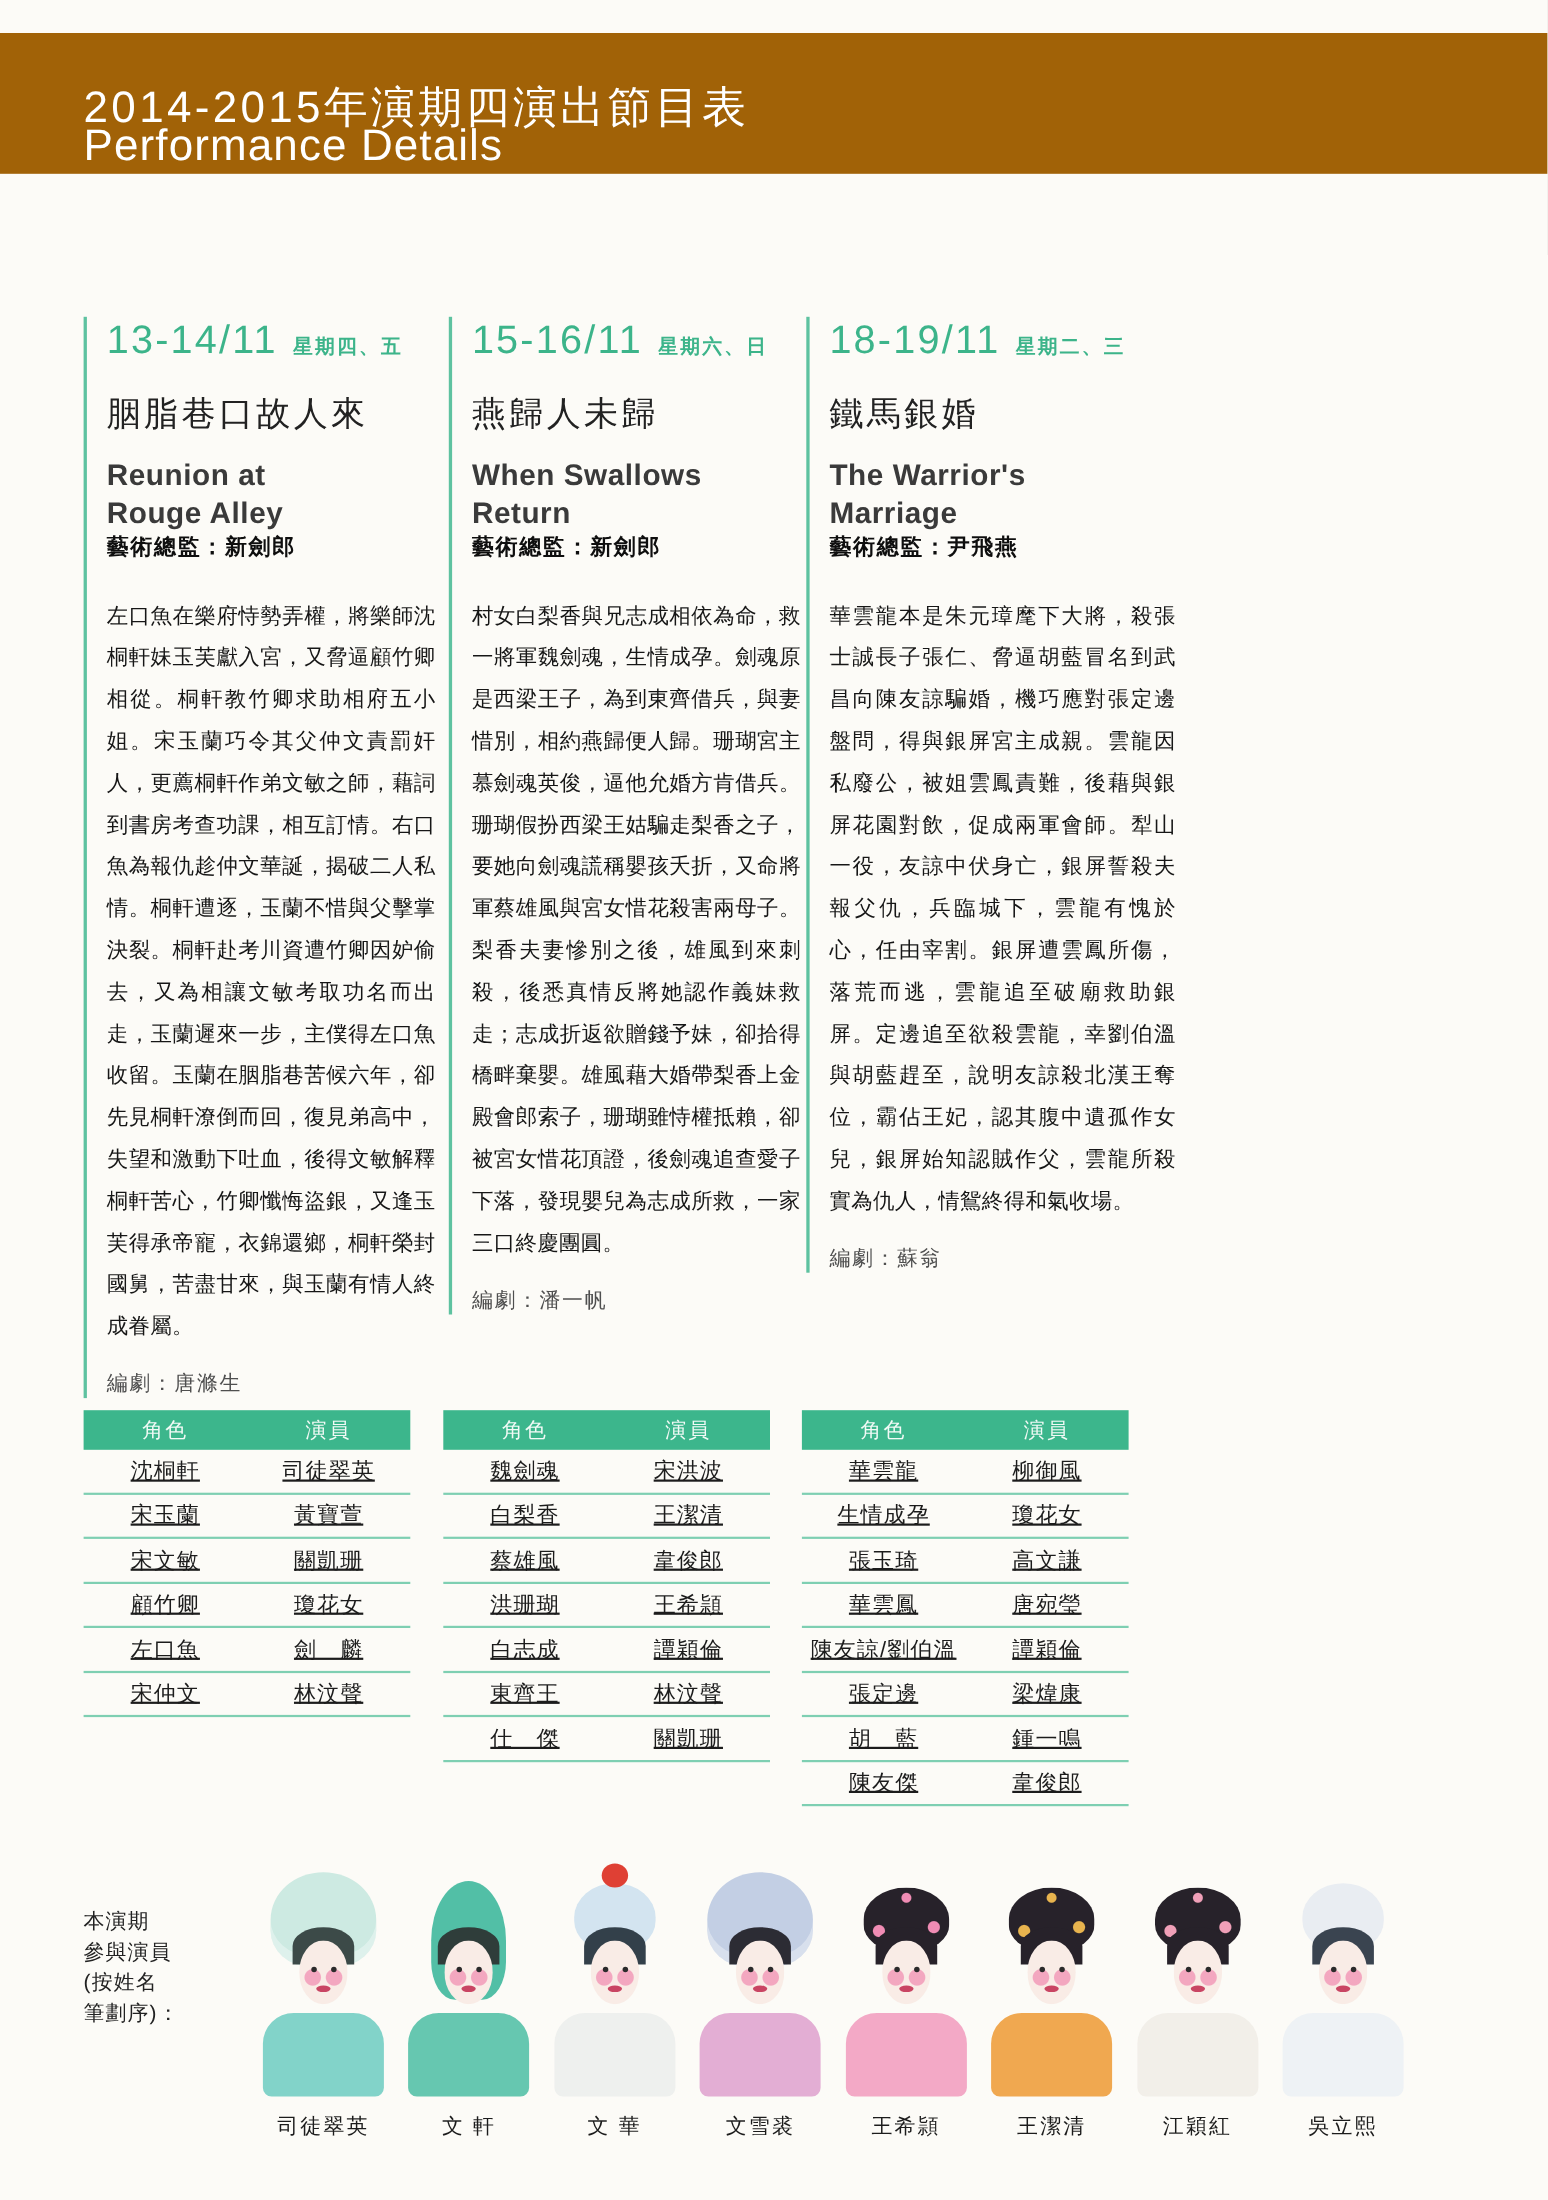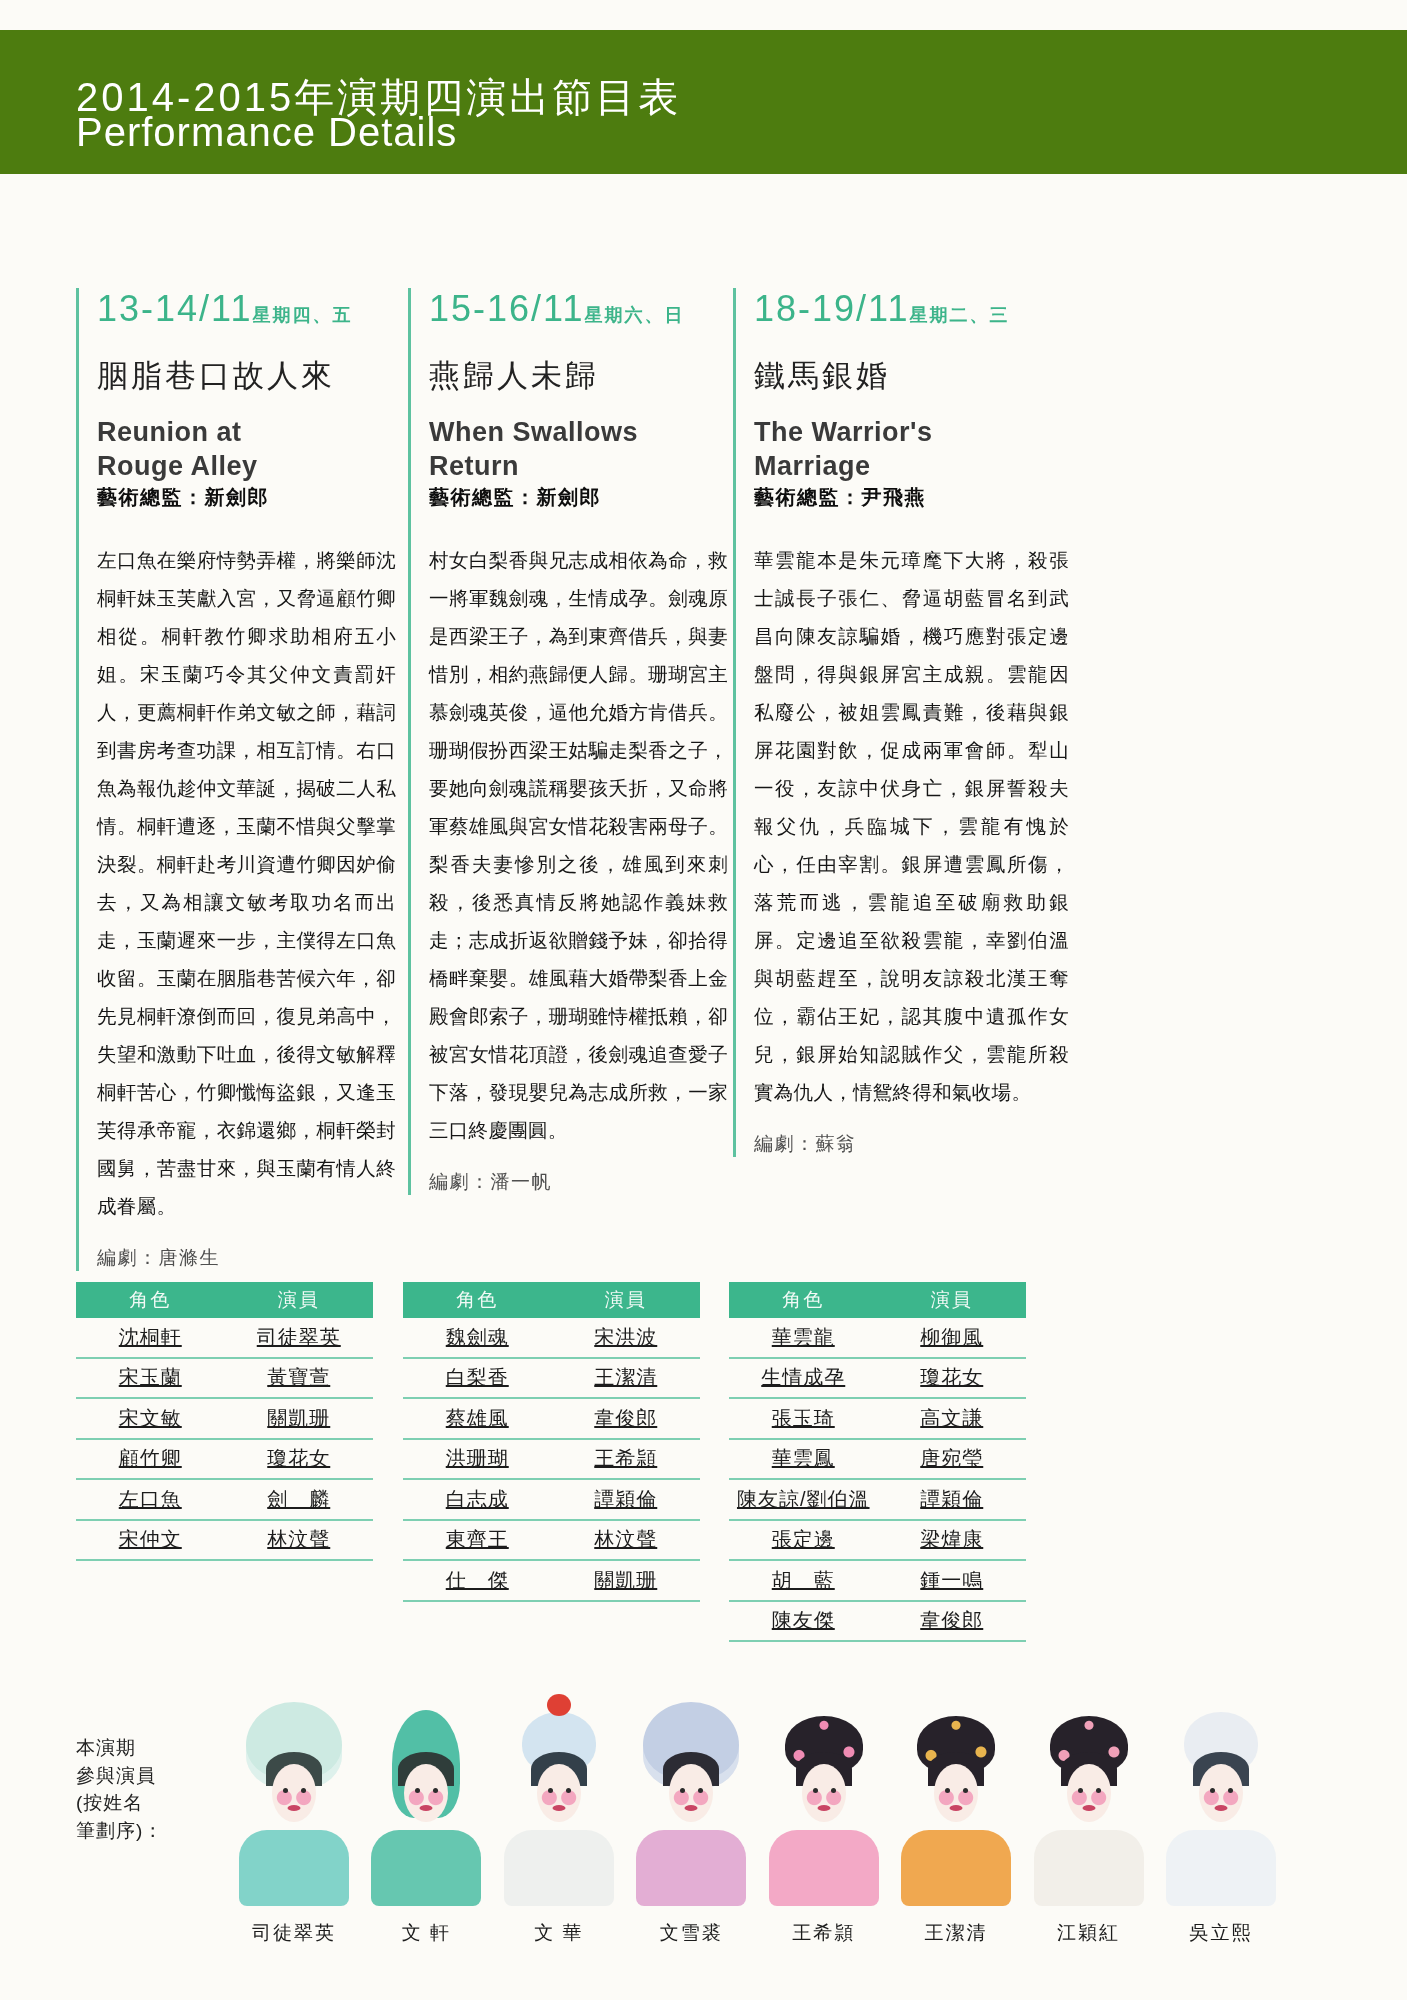--- a/index.html
+++ b/index.html
@@ -3,29 +3,29 @@
 <meta charset="utf-8">
 <style>
   html,body{margin:0;padding:0;background:#e8e6e1;}
   .page{
     position:relative;width:1407px;height:2000px;margin:0 auto;
     background:#fcfbf7;overflow:hidden;
     font-family:"Liberation Sans","DejaVu Sans",sans-serif;
     color:#1a1a1a;
   }
   
-  .band{position:absolute;top:30px;left:0;width:100%;height:144px;background:#4d7c0f;}
+  .band{position:absolute;top:30px;left:0;width:100%;height:128px;background:#a16207;}
   .band-title-zh{position:absolute;left:76px;top:40px;font-size:40px;letter-spacing:3px;color:#fff;font-weight:400;}
   .band-title-en{position:absolute;left:76px;top:80px;font-size:40px;letter-spacing:1px;color:#fff;font-weight:300;}
   
   .show{position:absolute;top:288px;border-left:3px solid #5ec2a0;padding-left:18px;box-sizing:border-box;}
   #show0{left:76px;width:320px;}
   #show1{left:408px;width:320px;}
   #show2{left:733px;width:336px;}
-  .date-row{display:flex;align-items:baseline;height:44px;}
+  .date-row{display:flex;align-items:baseline;gap:14px;height:44px;}
   .dates{font-size:36px;color:#3cb48a;letter-spacing:2px;font-weight:400;}
   .weekday{font-size:18px;font-weight:700;color:#3cb48a;letter-spacing:2px;}
   .title-zh{font-size:31px;font-weight:400;color:#222;letter-spacing:3px;margin:24px 0 0 0;line-height:1.3;}
   .title-en{font-size:27px;color:#3a3a3a;font-weight:700;line-height:1.25;white-space:pre-line;margin-top:20px;letter-spacing:.5px;}
   .director{font-size:20px;font-weight:700;color:#0e0e0e;letter-spacing:1.5px;}
   .synopsis{font-size:19.5px;line-height:1.95;color:#161616;text-align:justify;margin-top:30px;letter-spacing:.3px;}
   .playwright{font-size:19px;color:#4f4f4f;margin-top:12px;letter-spacing:1.5px;}
   
   .cast{position:absolute;top:1282px;width:297px;}
   .cast-hdr{display:flex;height:36px;background:#3cb68c;align-items:center;justify-content:center;}

